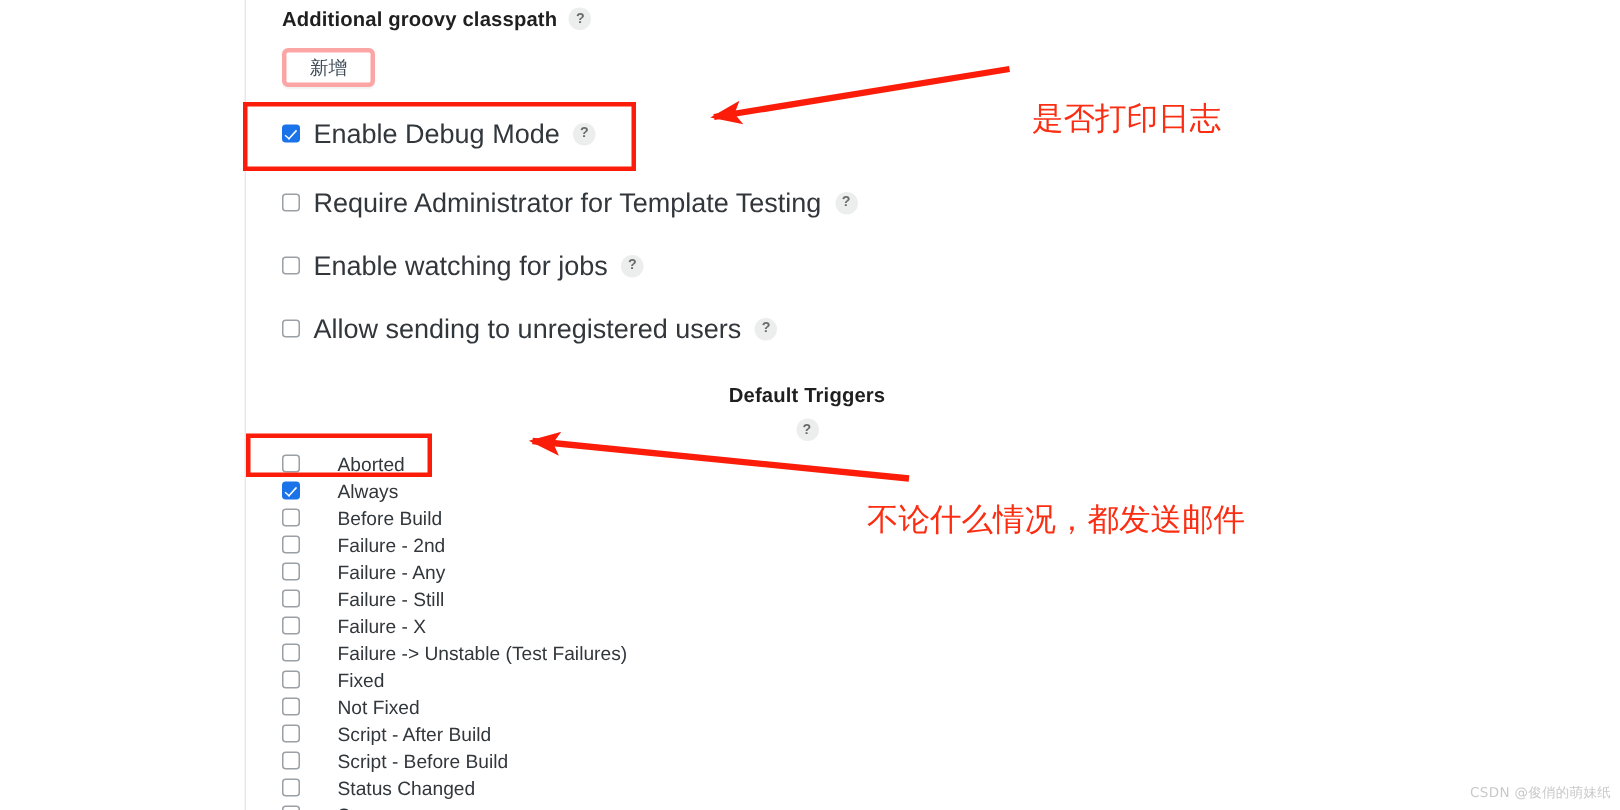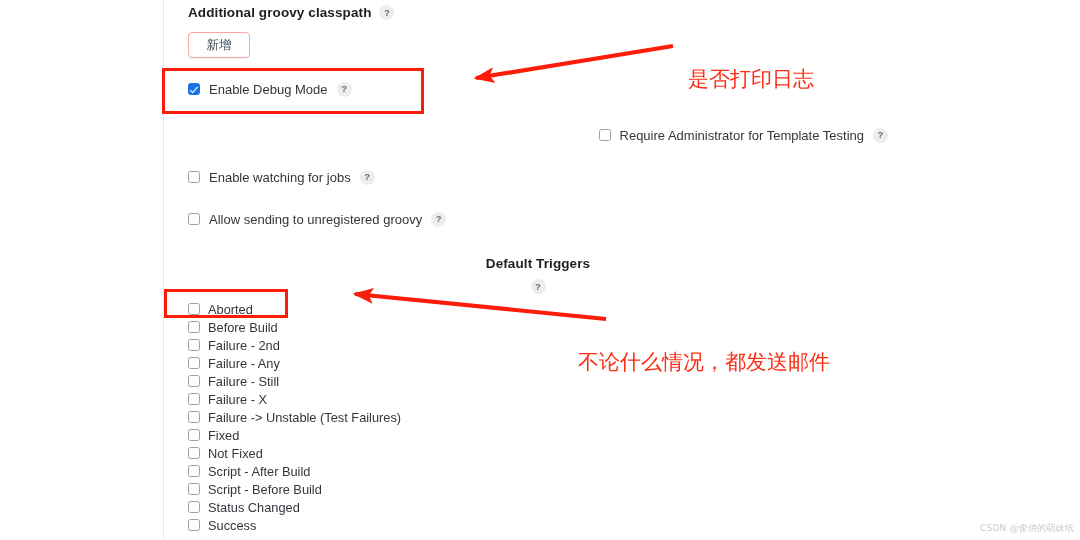--- a/index.html
+++ b/index.html
@@ -71,38 +71,38 @@
   
   .add-btn {
     margin-top: 12px;
     display: inline-flex;
     align-items: center;
     justify-content: center;
     min-width: 62px;
     height: 26px;
     padding: 0 14px;
     background: #ffffff;
-    border: 1px solid #fca5a5;
+    border: 3px solid #fca5a5;
     border-radius: 4px;
     box-shadow: 0 1px 1px rgba(0,0,0,.05);
     font-size: 12.5px;
     color: #3f4c58;
     cursor: pointer;
     font-family: "Liberation Sans", "DejaVu Sans", sans-serif;
   }
 
   
   .opt-row {
     display: flex;
     align-items: center;
     gap: 9px;
     height: 18px;
   }
   .opt-label {
-    font-size: 13px;
+    font-size: 18px;
     color: #32373c;
     white-space: nowrap;
   }
 
   
   .cb {
     position: relative;
     width: 12px;
     height: 12px;
     border-radius: 2.5px;
@@ -129,21 +129,21 @@
     transform: rotate(42deg);
   }
 
   
   #triggers-list {
     margin-top: 6px;
   }
   .trig-row {
     display: flex;
     align-items: center;
-    gap: 8px;
+    gap: 25px;
     height: 18px;
   }
   .trig-label {
     font-size: 12.8px;
     color: #32373c;
     white-space: nowrap;
   }
 
   
   #overlay {
@@ -202,50 +202,54 @@
     <button class="add-btn">新增</button>
 
     
     <div class="opt-row" style="margin-top:22px;">
       <span class="cb on"></span>
       <span class="opt-label">Enable Debug Mode</span>
       <span class="help-badge">?</span>
     </div>
 
     
-    <div class="opt-row" style="margin-top:28px;justify-content:flex-end;">
+    <div class="opt-row" style="margin-top:28px;">
       <span class="cb off"></span>
       <span class="opt-label">Require Administrator for Template Testing</span>
       <span class="help-badge">?</span>
     </div>
 
     
     <div class="opt-row" style="margin-top:24px;">
       <span class="cb off"></span>
       <span class="opt-label">Enable watching for jobs</span>
       <span class="help-badge">?</span>
     </div>
 
     
     <div class="opt-row" style="margin-top:24px;">
       <span class="cb off"></span>
-      <span class="opt-label">Allow sending to unregistered groovy</span>
+      <span class="opt-label">Allow sending to unregistered users</span>
       <span class="help-badge">?</span>
     </div>
 
     
     <div class="section-title" style="margin-top:28px;flex-direction:column;">
       <span>Default Triggers</span>
       <span class="help-badge">?</span>
     </div>
 
     <div id="triggers-list">
         <div class="trig-row">
           <span class="cb off"></span>
           <span class="trig-label">Aborted</span>
+        </div>
+        <div class="trig-row">
+          <span class="cb on"></span>
+          <span class="trig-label">Always</span>
         </div>
         <div class="trig-row">
           <span class="cb off"></span>
           <span class="trig-label">Before Build</span>
         </div>
         <div class="trig-row">
           <span class="cb off"></span>
           <span class="trig-label">Failure - 2nd</span>
         </div>
         <div class="trig-row">
@@ -303,18 +307,18 @@
         <marker id="arrowhead" markerWidth="5" markerHeight="5" refX="4.4" refY="2.5" orient="auto" markerUnits="strokeWidth">
           <path d="M5,2.5 L0,0.6 L1.1,2.5 L0,4.4 Z" fill="#fb1d09"></path>
         </marker>
       </defs>
       <line x1="673" y1="46" x2="476" y2="78" stroke="#fb1d09" stroke-width="4.2" stroke-linecap="butt" marker-end="url(#arrowhead)"></line>
       <line x1="606" y1="319" x2="355" y2="294" stroke="#fb1d09" stroke-width="4.2" stroke-linecap="butt" marker-end="url(#arrowhead)"></line>
     </svg>
 
     <div class="anno-text" style="left:688px; top:65px;">是否打印日志</div>
 
-    <div class="anno-text" style="left:578px; top:348px;">不论什么情况，都发送邮件</div>
+    <div class="anno-text" style="left:578px; top:332px;">不论什么情况，都发送邮件</div>
   </div>
 
   <div id="watermark">CSDN @俊俏的萌妹纸</div>
 
 </div>
 
 </body></html>

